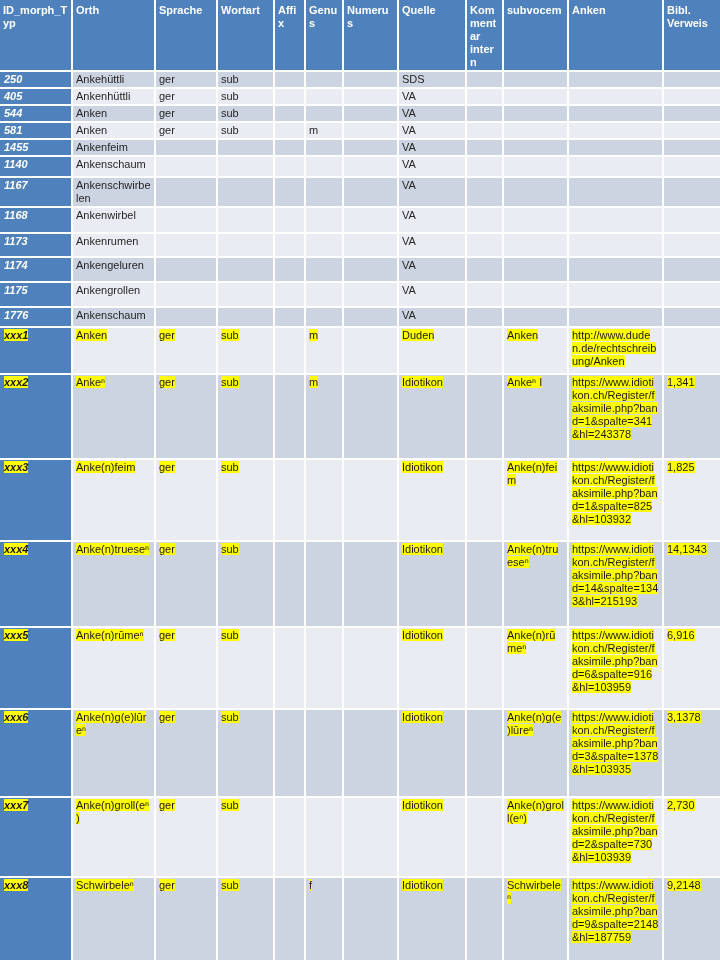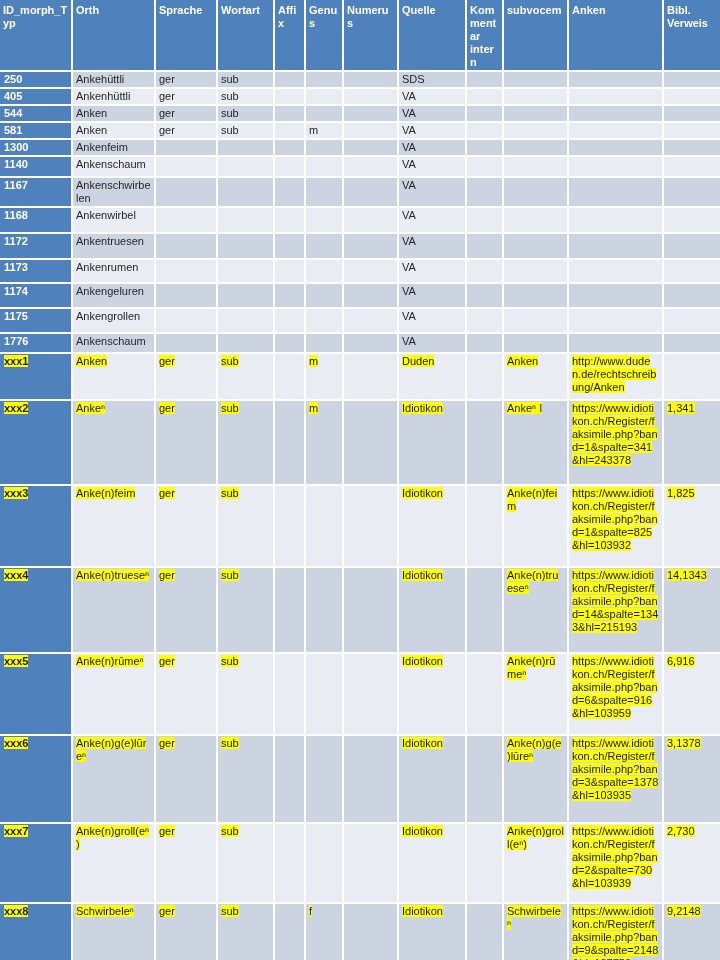--- a/index.html
+++ b/index.html
@@ -29,20 +29,21 @@
     font-weight:bold;
     height:48px;
     padding-top:4px;
     overflow-wrap:anywhere;
   }
   td.id-cell {
     background:var(--header-blue,#4f81bd);
     color:var(--header-text,#ffffff);
     font-weight:bold;
     padding-left:4px;
+    font-style:italic;
   }
   tr.band-dark  td:not(.id-cell) { background:var(--band-dark,#ccd3e1); }
   tr.band-light td:not(.id-cell) { background:var(--band-light,#e9ecf2); }
   td span { overflow-wrap:anywhere; word-break:break-word; }
   td span.link { word-break:break-all; }
   td span.hl {
     background:var(--highlight-yellow,#ffff00);
     color:#1a1a1a;
     box-decoration-break:clone;
     -webkit-box-decoration-break:clone;
@@ -134,21 +135,21 @@
           <td></td>
           <td><span>m</span></td>
           <td></td>
           <td><span>VA</span></td>
           <td></td>
           <td></td>
           <td></td>
           <td></td>
         </tr>
         <tr class="band-dark" style="height: 14px;">
-          <td class="id-cell"><span>1300</span></td>
+          <td class="id-cell"><span>1455</span></td>
           <td><span>Ankenfeim</span></td>
           <td></td>
           <td></td>
           <td></td>
           <td></td>
           <td></td>
           <td><span>VA</span></td>
           <td></td>
           <td></td>
           <td></td>
@@ -178,34 +179,20 @@
           <td></td>
           <td><span>VA</span></td>
           <td></td>
           <td></td>
           <td></td>
           <td></td>
         </tr>
         <tr class="band-light" style="height: 26px; margin-top: 12px;">
           <td class="id-cell"><span>1168</span></td>
           <td><span>Ankenwirbel</span></td>
-          <td></td>
-          <td></td>
-          <td></td>
-          <td></td>
-          <td></td>
-          <td><span>VA</span></td>
-          <td></td>
-          <td></td>
-          <td></td>
-          <td></td>
-        </tr>
-        <tr class="band-dark" style="height: 26px;">
-          <td class="id-cell"><span>1172</span></td>
-          <td><span>Ankentruesen</span></td>
           <td></td>
           <td></td>
           <td></td>
           <td></td>
           <td></td>
           <td><span>VA</span></td>
           <td></td>
           <td></td>
           <td></td>
           <td></td>

